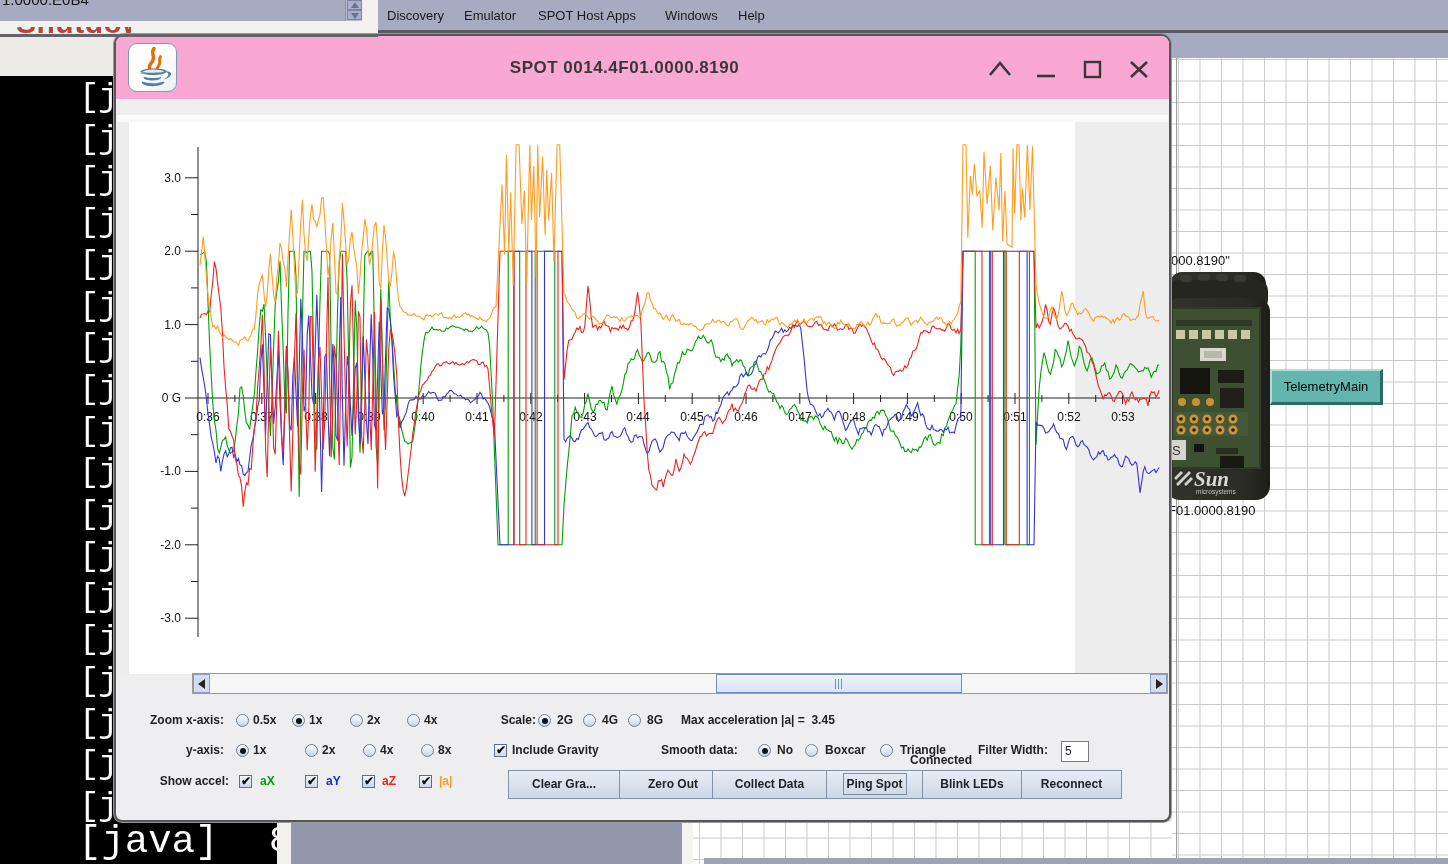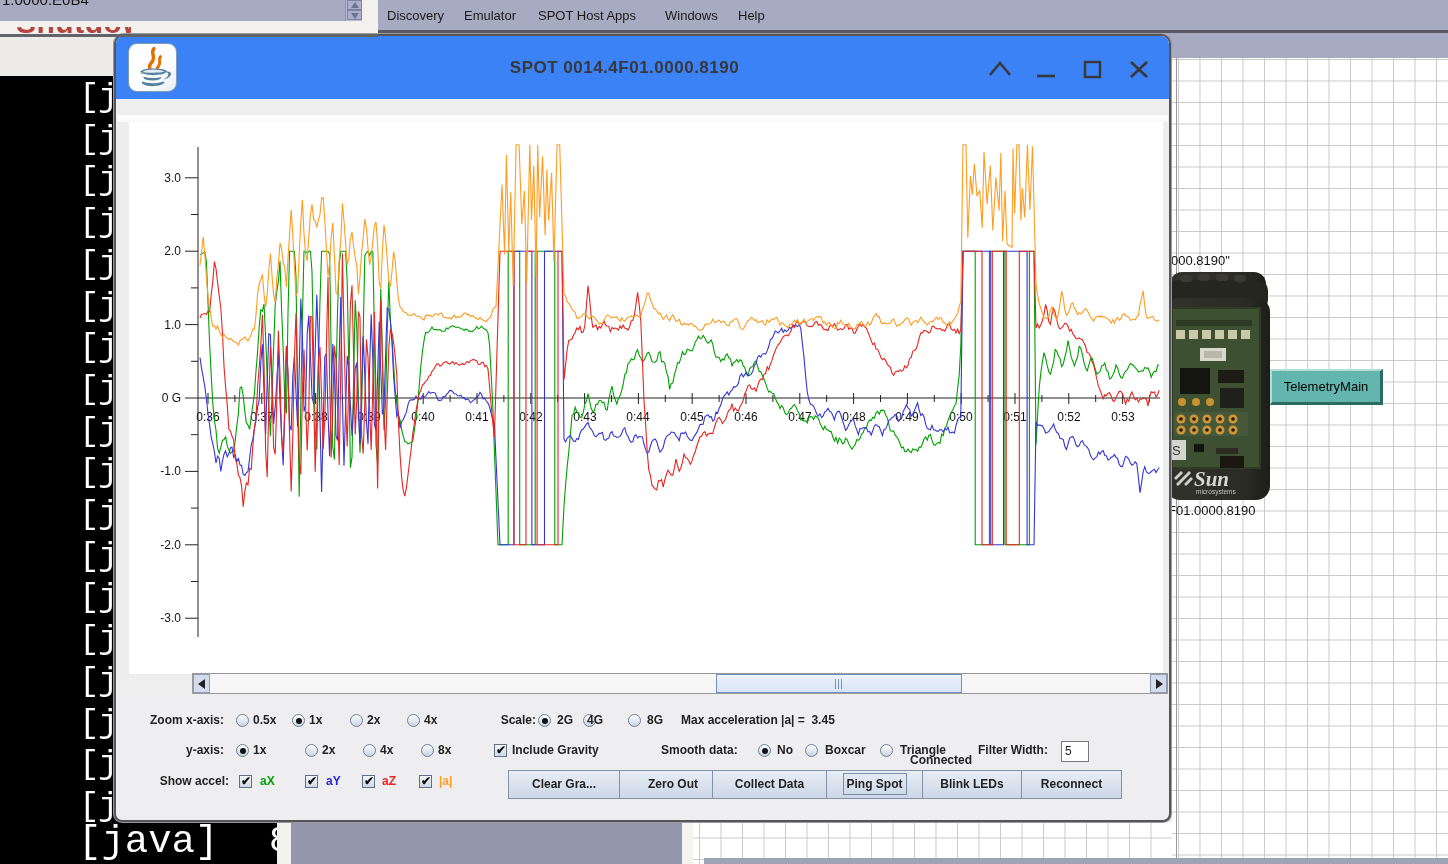--- a/index.html
+++ b/index.html
@@ -45,27 +45,27 @@
 
 
 #dev-label-top { left:1171px; top:253px; font-size:13px; color:#111; }
 #dev-label-bot { left:1168px; top:503px; font-size:13px; color:#111; }
 #telem { left:1270px; top:369px; width:113px; height:36px; background:#63b6ad;
   border-top:2px solid #b5ddd8; border-left:2px solid #b5ddd8; border-bottom:3px solid #2c6b62; border-right:3px solid #2c6b62;
   font-size:13px; color:#000; text-align:center; line-height:31px; }
 
 
 #win { left:114px; top:34px; width:1057px; height:788px; background:#eeeeee; border:2px solid #55555a; border-radius:10px 10px 8px 8px; box-shadow: 0 0 0 1px #9a9a9a; }
-#titlebar { position:absolute; left:0; top:0; width:100%; height:63px; background:#3b82f6; border-radius:8px 8px 0 0; }
+#titlebar { position:absolute; left:0; top:0; width:100%; height:63px; background:#f9a8d4; border-radius:8px 8px 0 0; }
 #title-text { position:absolute; left:0; top:22px; width:100%; padding-right:36px; text-align:center; font-size:17px; font-weight:bold; color:#38383a; letter-spacing:0.5px; }
 #javaicon { position:absolute; left:12px; top:7px; width:49px; height:49px; background:linear-gradient(135deg,#ffffff 55%, #e8eef4); border:1.5px solid #7d9cb4; border-radius:9px; }
 .wbtn { position:absolute; top:18px; width:30px; height:30px; }
 #menubar { position:absolute; left:1px; top:63px; width:calc(100% - 2px); height:23px; background:linear-gradient(#ffffff,#e7e7e9); border-bottom:1px solid #c8c8c8;margin-top:16px; }
 #menubar span { position:absolute; top:4px; font-size:13px; font-weight:bold; color:#222; }
-#chart { position:absolute; left:13px; top:86px; width:1034px; height:552px; background:#fff;text-align:right; }
+#chart { position:absolute; left:13px; top:86px; width:946px; height:552px; background:#fff;text-align:right; }
 #chart-outer { position:absolute; left:1px; top:86px; width:calc(100% - 2px); height:553px; background:#ededed; }
 
 
 #hsb { position:absolute; left:76px; top:637px; width:976px; height:21px; background:#f6f6f6; border:1px solid #999; }
 #hsb .arr { position:absolute; top:0; width:17px; height:19px; background:#d3dced; border:1px solid #8c9cba; }
 #hsb .arr.l { left:0; }
 #hsb .arr.r { right:0; }
 #hsb .thumb { position:absolute; left:523px; top:0; width:246px; height:19px; background:linear-gradient(#eef3fb,#d8e4f5); border:1px solid #6f8fc0; }
 .tri-l { position:absolute; left:4px; top:4px; width:0; height:0; border-top:5px solid transparent; border-bottom:5px solid transparent; border-right:7px solid #222; }
 .tri-r { position:absolute; left:5px; top:4px; width:0; height:0; border-top:5px solid transparent; border-bottom:5px solid transparent; border-left:7px solid #222; }
@@ -363,21 +363,21 @@
 <div class="radio sel" style="left:175px; top:18px"></div>
 <div class="lab" style="left:192px; top:17px;">1x</div>
 <div class="radio" style="left:233px; top:18px"></div>
 <div class="lab" style="left:250px; top:17px;">2x</div>
 <div class="radio" style="left:290px; top:18px"></div>
 <div class="lab" style="left:307px; top:17px;">4x</div>
 <div class="lab" style="left:219px; top:17px; width:200px; text-align:right;">Scale:</div>
 <div class="radio sel" style="left:421px; top:18px"></div>
 <div class="lab" style="left:440px; top:17px;">2G</div>
 <div class="radio" style="left:466px; top:18px"></div>
-<div class="lab" style="left:470px; top:17px;">4G</div>
+<div class="lab" style="left:485px; top:17px;">4G</div>
 <div class="radio" style="left:511px; top:18px"></div>
 <div class="lab" style="left:530px; top:17px;">8G</div>
 <div class="lab" style="left:564px; top:17px;">Max acceleration |a| =  3.45</div>
 <div class="lab" style="left:793px; top:17px;margin-top:40px;">Connected</div>
 <div class="lab" style="left:-93px; top:47px; width:200px; text-align:right;">y-axis:</div>
 <div class="radio sel" style="left:119px; top:48px"></div>
 <div class="lab" style="left:136px; top:47px;">1x</div>
 <div class="radio" style="left:188px; top:48px"></div>
 <div class="lab" style="left:205px; top:47px;">2x</div>
 <div class="radio" style="left:246px; top:48px"></div>

